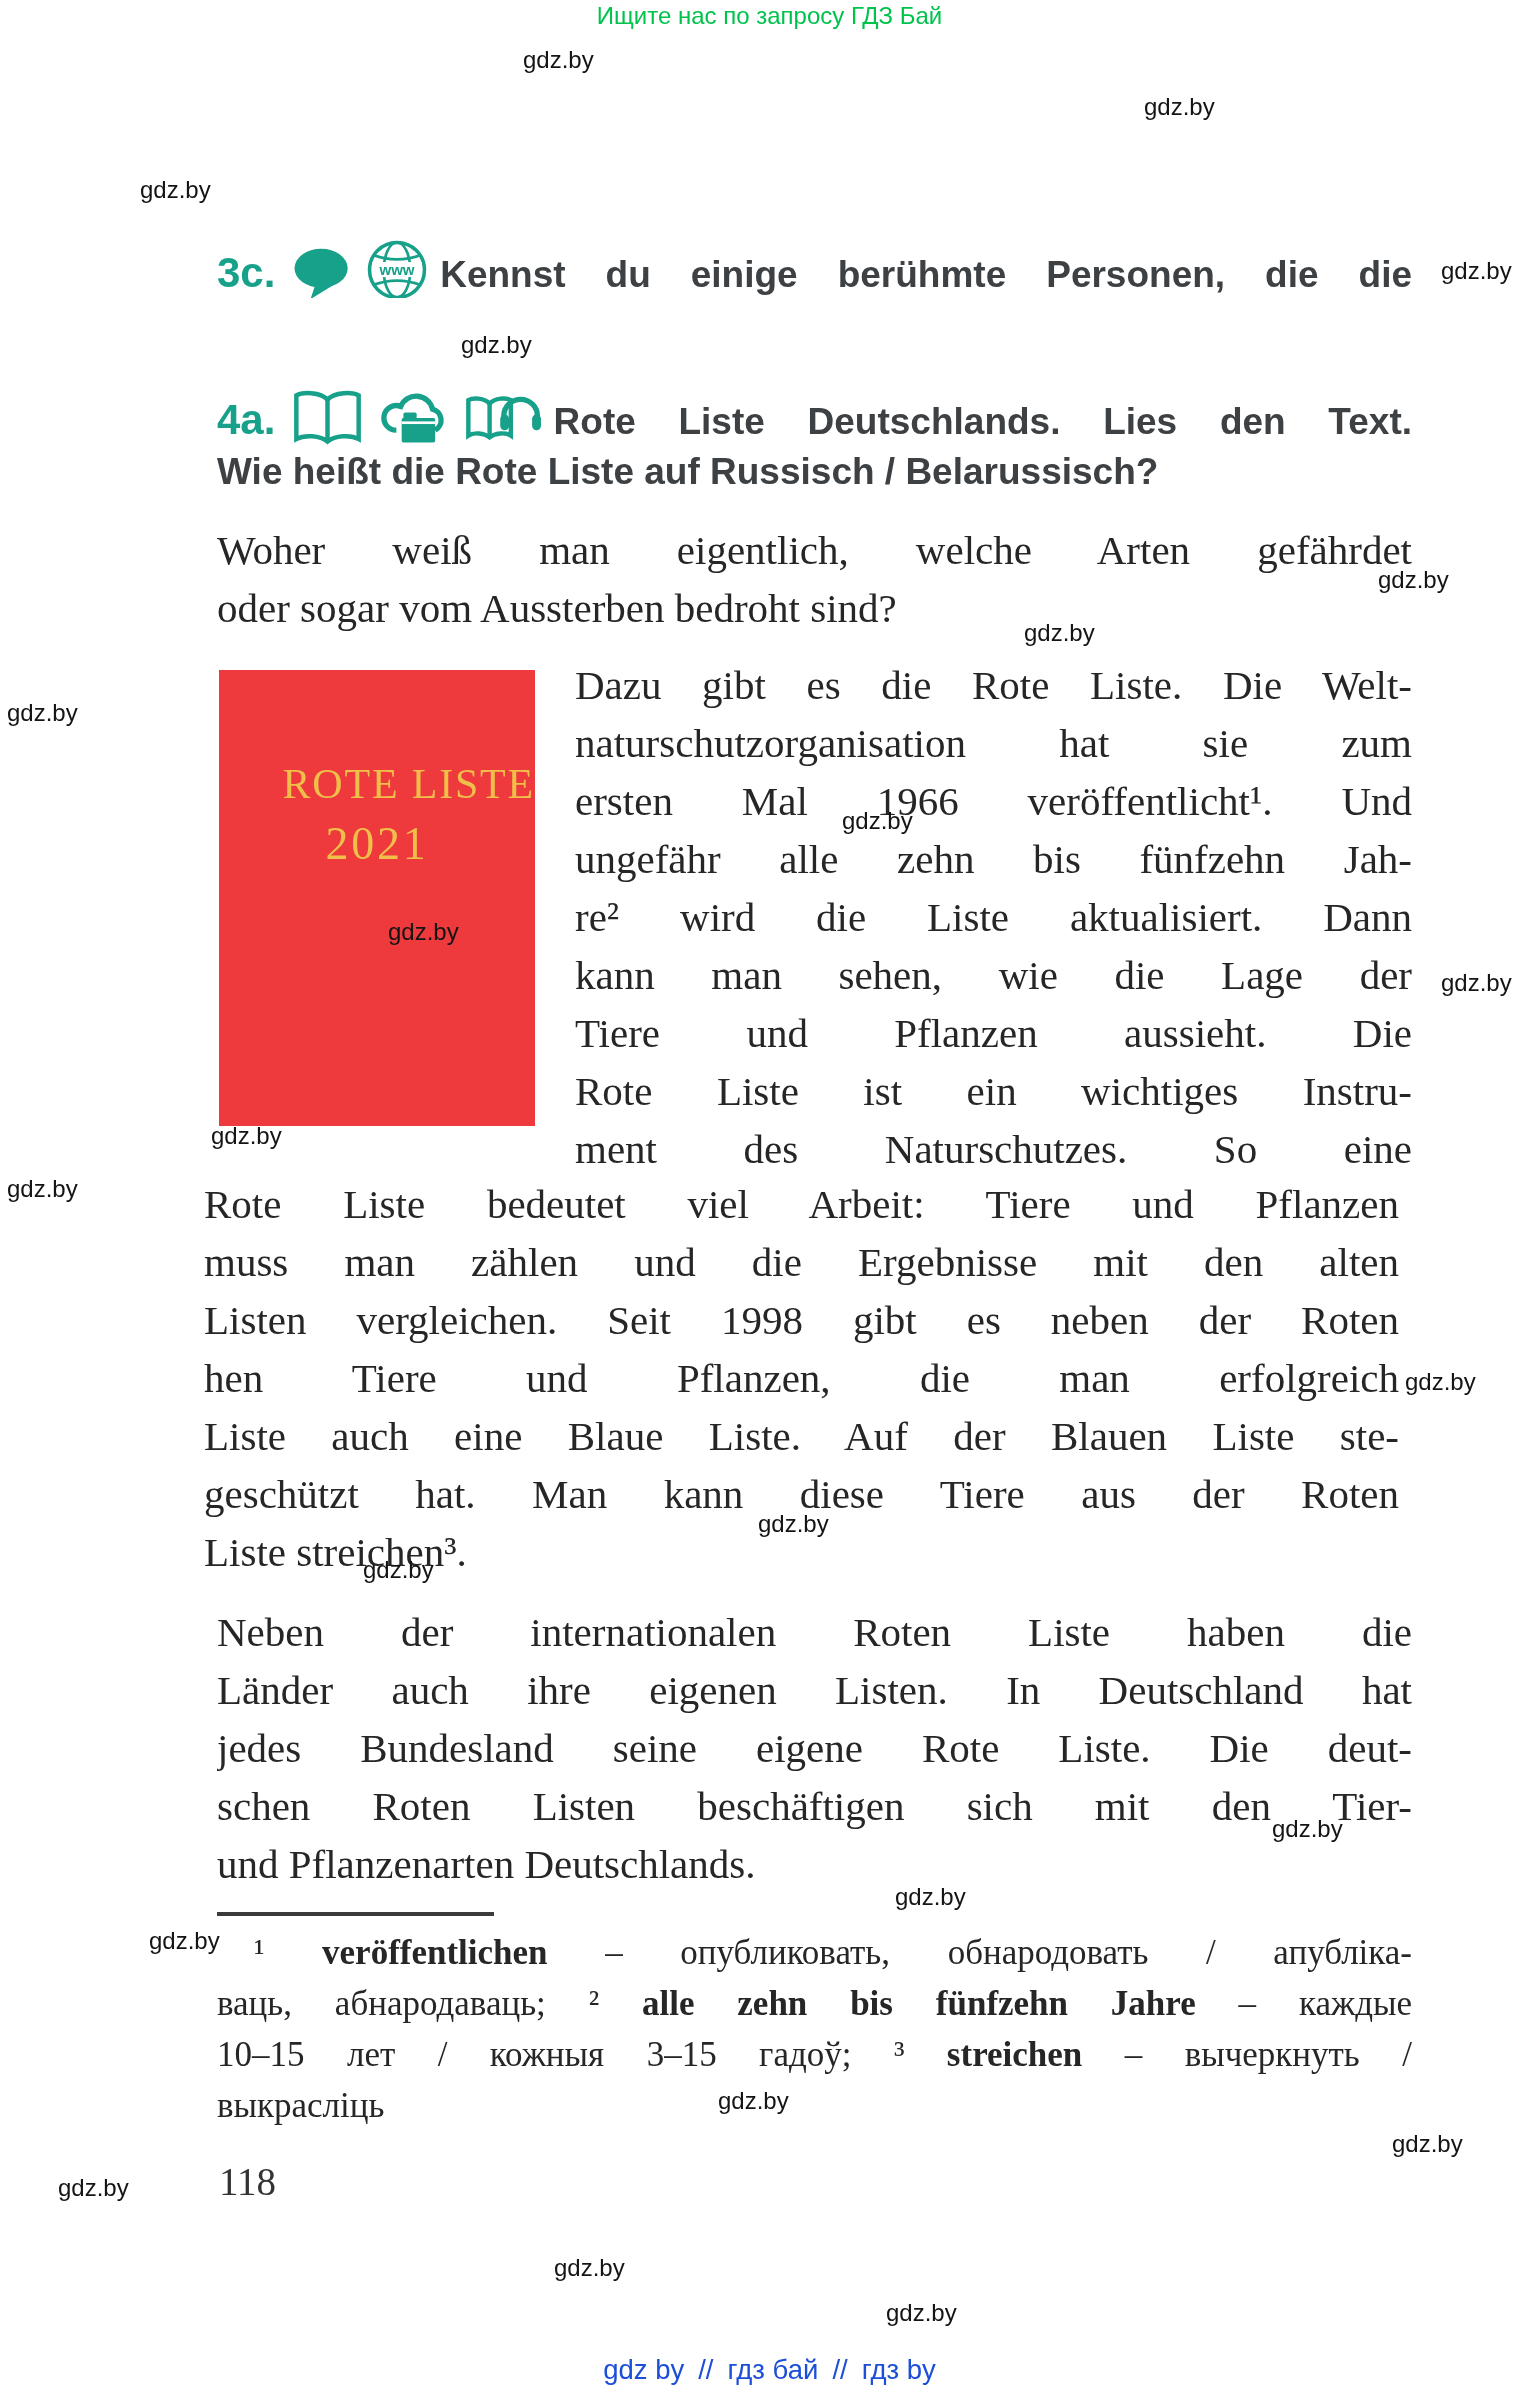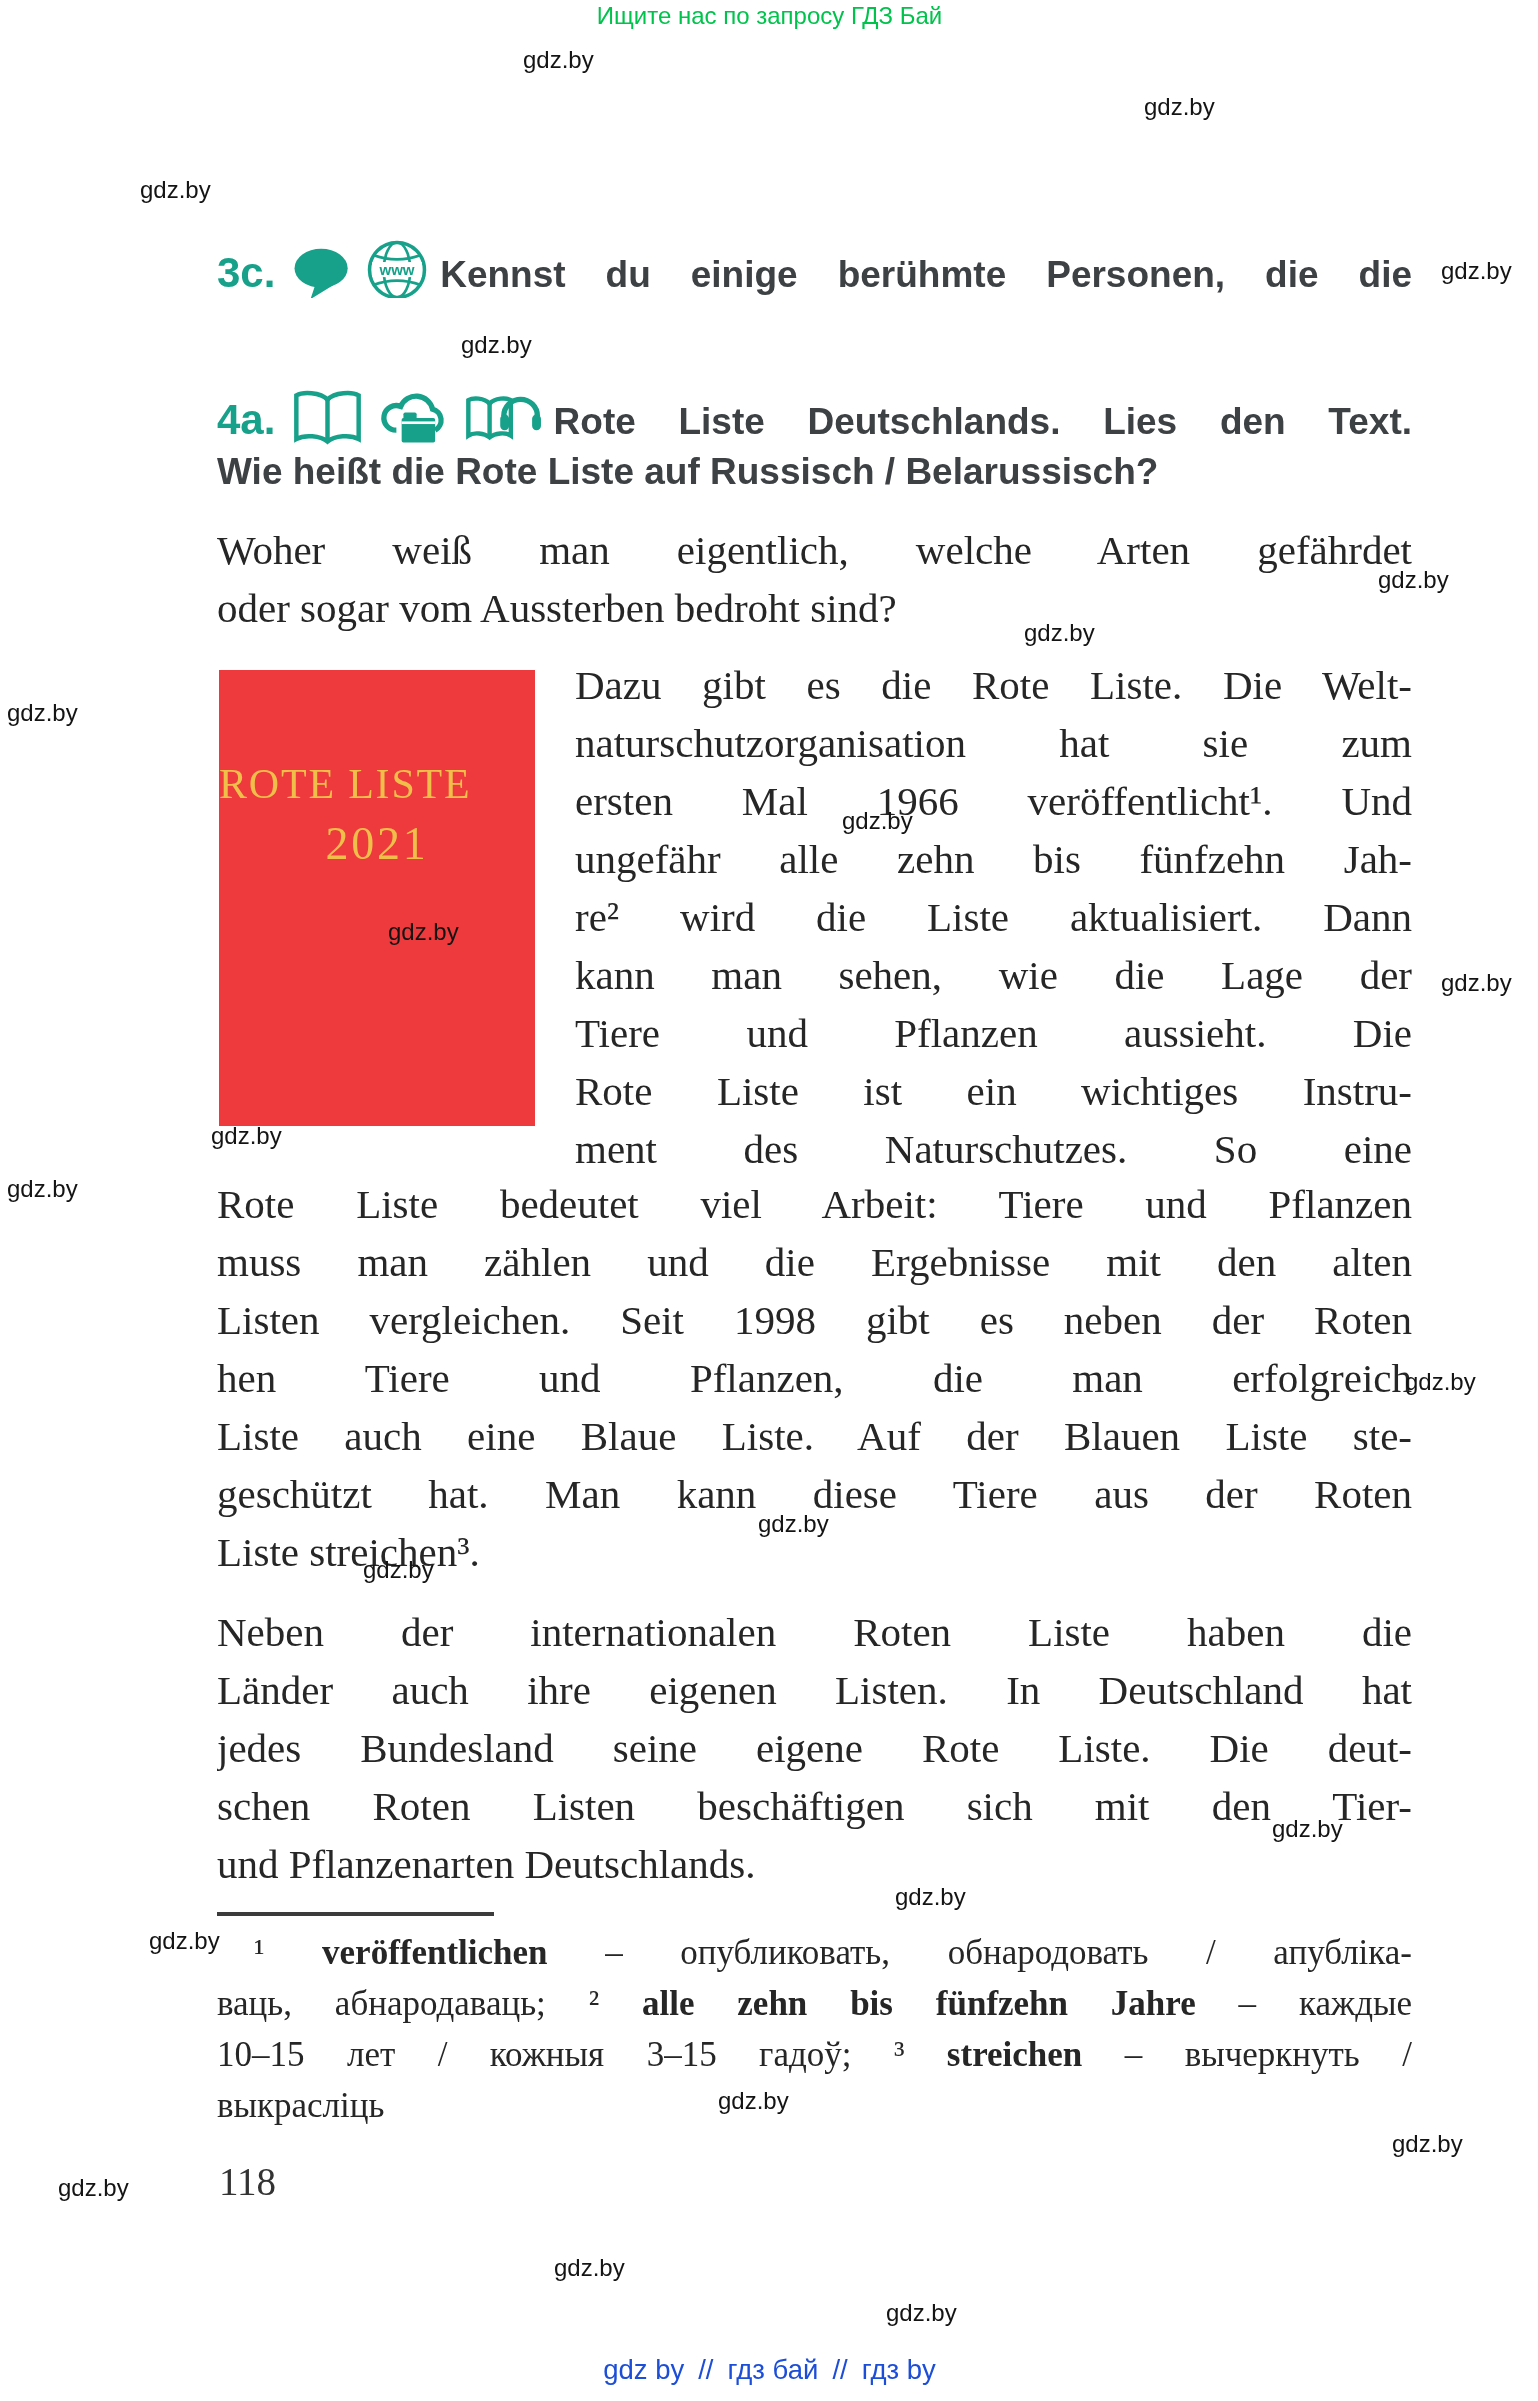--- a/index.html
+++ b/index.html
@@ -21,25 +21,25 @@
   .tnum{color:#17a18a;font-size:42px;margin-right:16px;}
   .icon{display:inline-block;vertical-align:-14px;margin-right:12.4px;}
   
   .para{position:absolute;font-size:41px;color:#262626;}
   .para .tline{height:58px;line-height:58px;overflow:hidden;}
   .jline{text-align:justify;}
   .jline::after{content:"";display:inline-block;width:100%;height:0;}
   .lline{text-align:left;}
   .intro{left:217px;top:521px;width:1195px;}
   .beside{left:575px;top:656px;width:837px;}
-  .cont{left:217px;top:1175px;width:1195px;}
+  .cont{left:204px;top:1175px;width:1195px;}
   .p3{left:217px;top:1603px;width:1195px;}
   
   .book{position:absolute;left:219px;top:670px;width:316px;height:456px;background:#ee3a3c;z-index:5;}
-  .book-title{margin-top:90px;text-align:left;color:#f0bf4a;font-size:42px;letter-spacing:1.8px;}
+  .book-title{margin-top:90px;text-align:right;color:#f0bf4a;font-size:42px;letter-spacing:1.8px;}
   .book-year{margin-top:8.9px;text-align:center;color:#f0bf4a;font-size:46px;letter-spacing:2.7px;}
   
   .footrule{position:absolute;left:217px;top:1912px;width:277px;height:3.5px;background:#3b3b3b;}
   .footnote{position:absolute;left:217px;top:1927px;width:1195px;font-size:35px;color:#262626;}
   .footnote .tline{height:51px;line-height:51px;overflow:hidden;}
   .fbold{font-weight:bold;}
   
   .pagenum{position:absolute;left:219px;top:2159px;font-size:39px;color:#333333;}
   .footer{position:absolute;left:0;right:0;top:2354px;text-align:center;
           font-family:"Liberation Sans",sans-serif;font-size:27.5px;color:#1d4ed8;}

